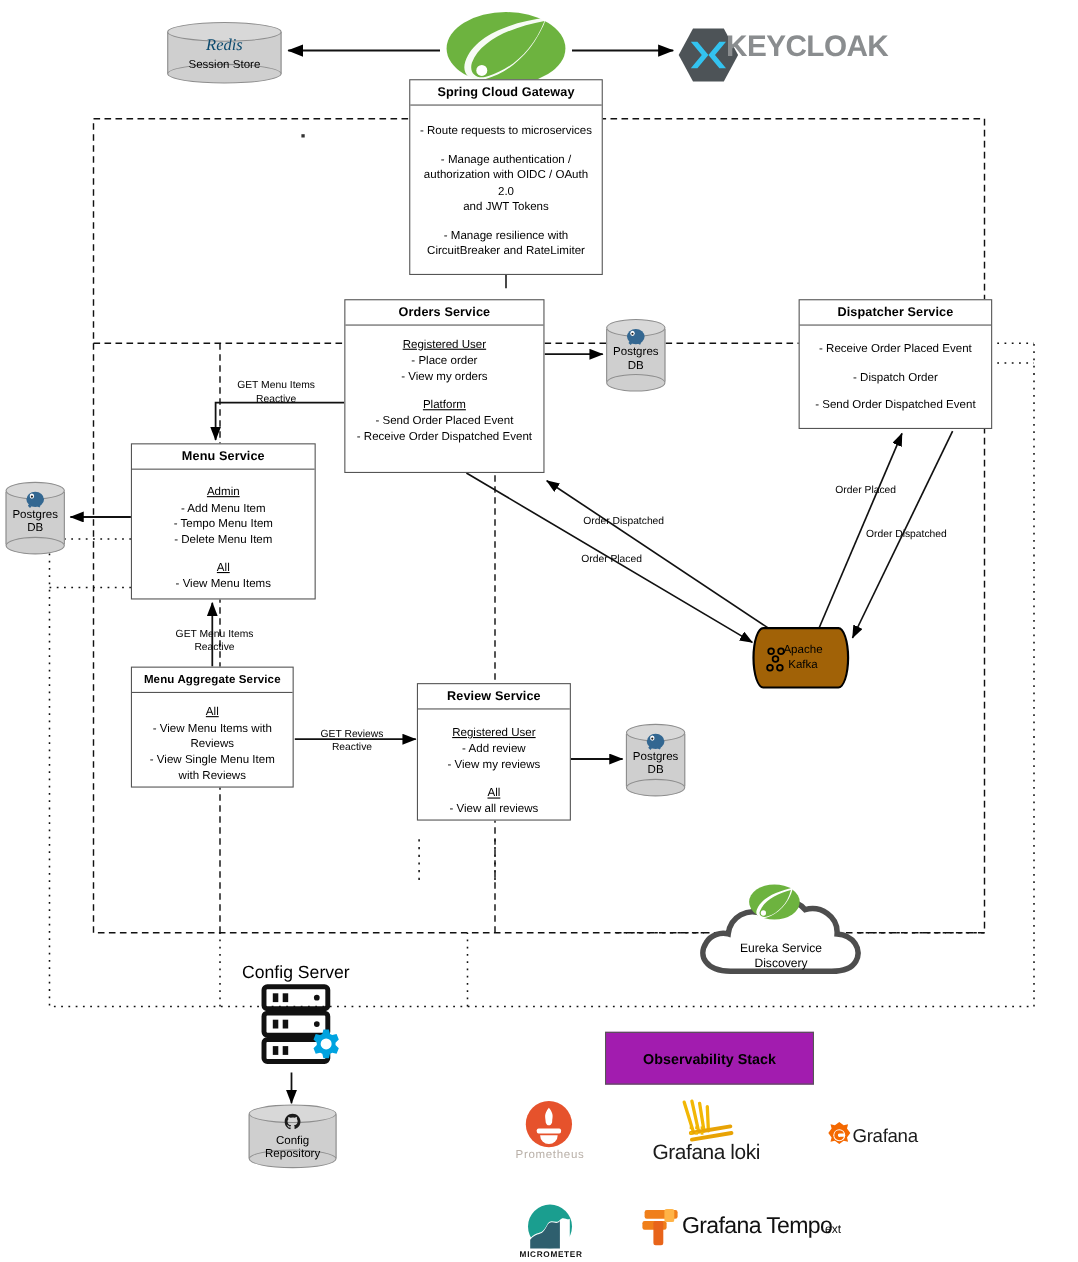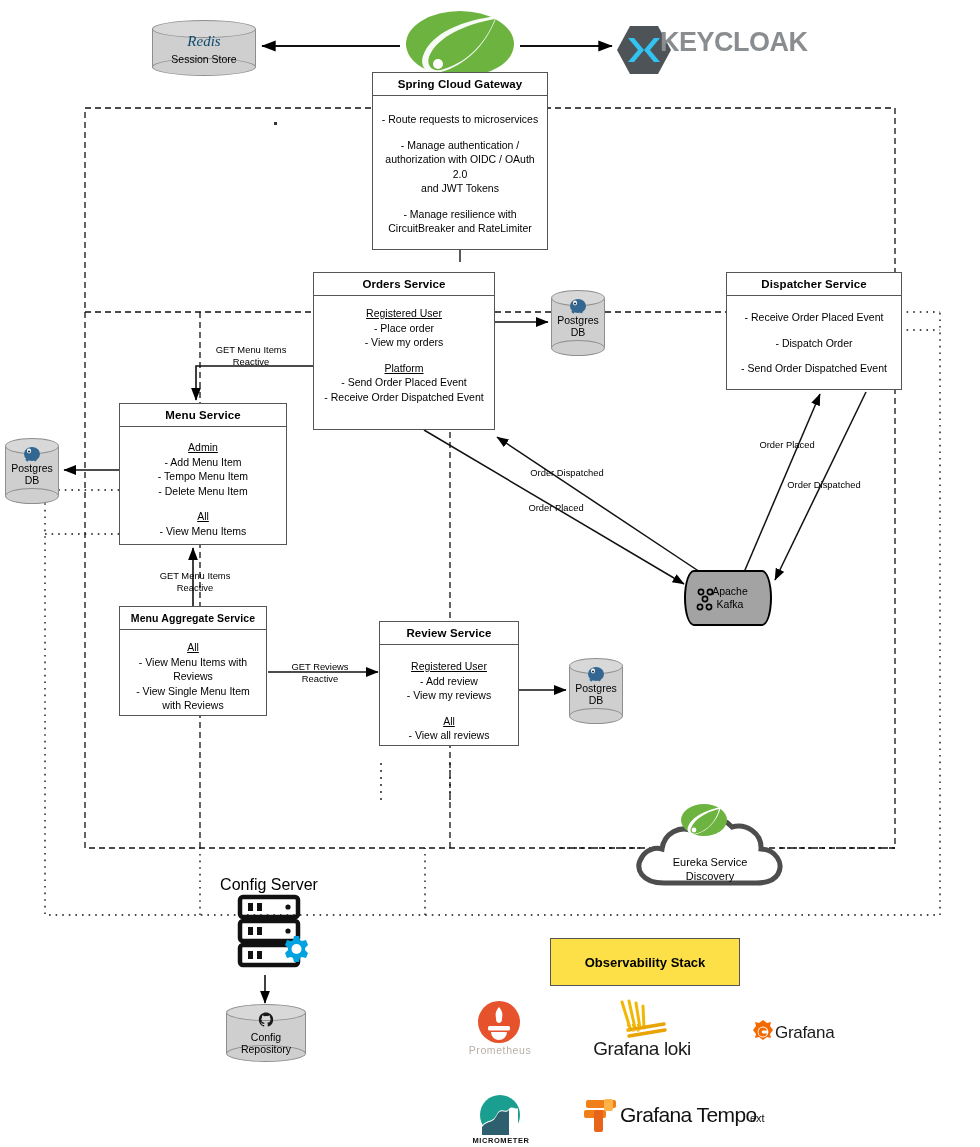--- a/index.html
+++ b/index.html
@@ -9,36 +9,36 @@
   svg.layer{position:absolute;left:0;top:0;width:980px;height:1147px;pointer-events:none;}
 
   
   .svc{position:absolute;background:#fff;border:1.4px solid #555;box-sizing:border-box;}
   .svc .hdr{font-size:11.5px;font-weight:bold;text-align:center;padding:5px 2px 5px;border-bottom:1.4px solid #555;letter-spacing:.1px;}
   .svc .body{font-size:10.5px;text-align:center;line-height:14.5px;padding:10px 4px 6px;}
   .u{text-decoration:underline;}
   .sp{display:block;height:11px;}
 
   
-  .plainbox{position:absolute;background:#fde047;border:1.4px solid #555;box-sizing:border-box;
+  .plainbox{position:absolute;background:#a21caf;border:1.4px solid #555;box-sizing:border-box;
             display:flex;align-items:center;justify-content:center;font-weight:bold;font-size:13px;}
 
   
   .cyl{position:absolute;}
   .cyl .cbody{position:absolute;left:0;top:9px;right:0;bottom:9px;background:#cfcfcf;border-left:1.2px solid #8e8e8e;border-right:1.2px solid #8e8e8e;}
   .cyl .ctop{position:absolute;left:0;top:0;right:0;height:18px;border-radius:50%;background:#d8d8d8;border:1.2px solid #8e8e8e;box-sizing:border-box;}
   .cyl .cbot{position:absolute;left:0;bottom:0;right:0;height:18px;border-radius:50%;background:#cfcfcf;border:1.2px solid #8e8e8e;box-sizing:border-box;}
   .cyl .clabel{position:absolute;left:0;right:0;text-align:center;font-size:10.5px;line-height:12.5px;z-index:4;}
   .cyl .cicon{position:absolute;left:0;right:0;text-align:center;z-index:4;}
 
   
   .elabel{position:absolute;font-size:9.4px;line-height:11.5px;text-align:center;white-space:pre-line;color:#000;}
 
   
-  .kafka{position:absolute;border:2.2px solid #000;border-radius:14px/40px;background:#a3a3a3;box-sizing:border-box;}
+  .kafka{position:absolute;border:2.2px solid #000;border-radius:14px/40px;background:#a16207;box-sizing:border-box;}
   .kafka .klabel{position:absolute;right:9px;top:50%;transform:translateY(-50%);font-size:10.5px;line-height:13px;text-align:center;width:62px;}
 
   
   .cloudwrap{position:absolute;}
   .cloudwrap .ctext{position:absolute;left:0;right:0;top:50px;text-align:center;font-size:11px;line-height:14px;}
 
   
   .keycloak-txt{position:absolute;font-size:27px;font-weight:bold;letter-spacing:-.5px;color:#8a8d8f;}
   .logo-cap{position:absolute;text-align:center;}
   .prom-cap{font-size:10.5px;color:#b9b0a8;letter-spacing:.6px;}

